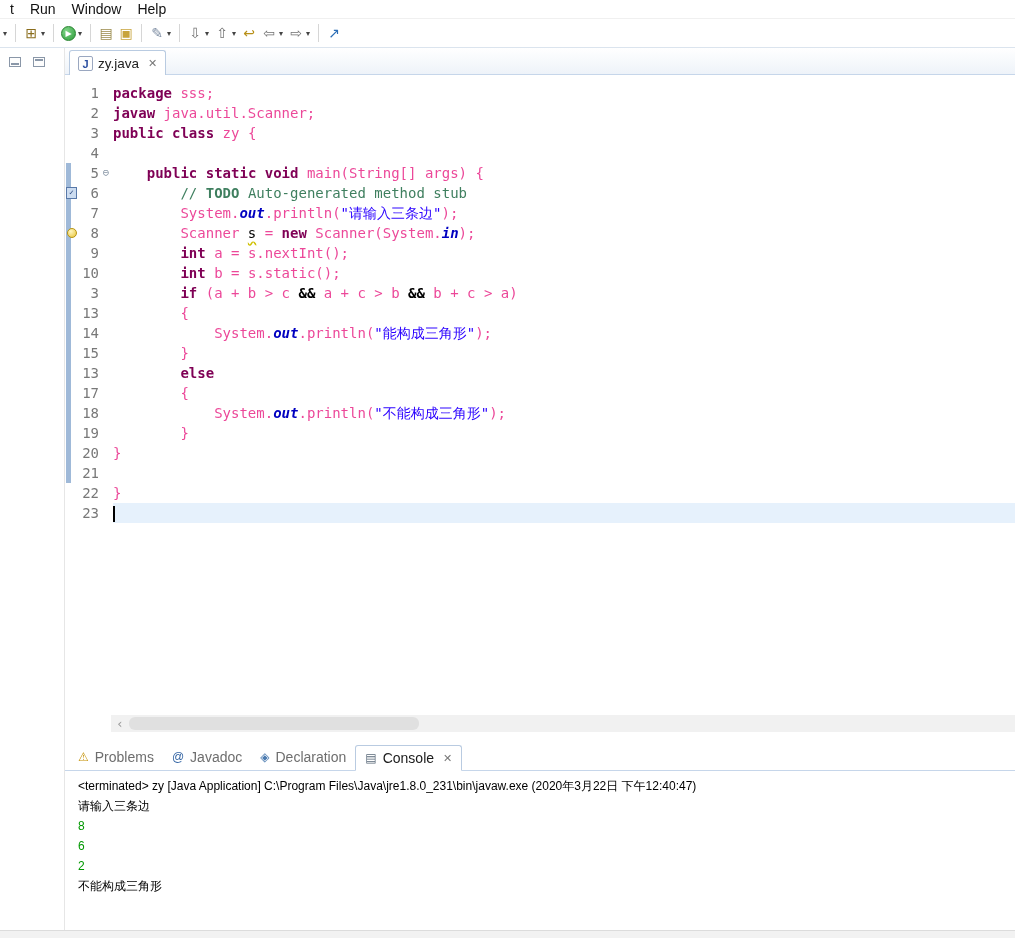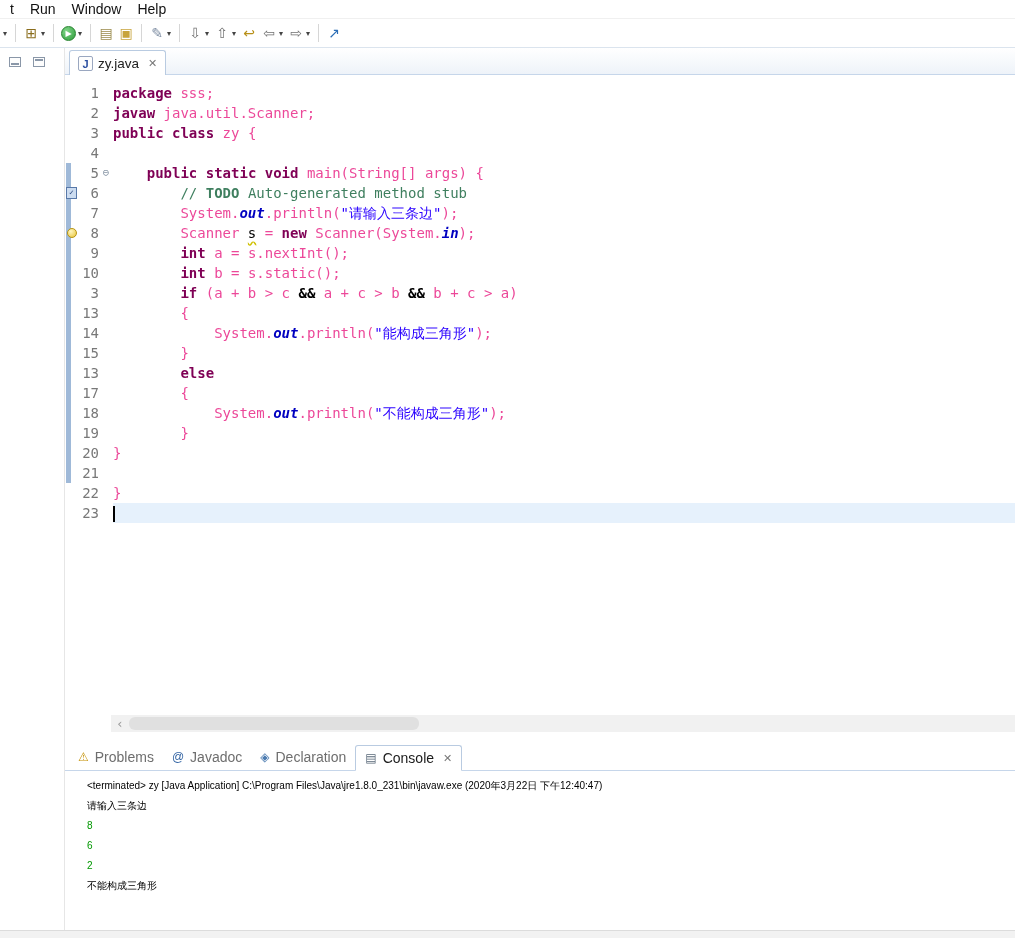--- a/index.html
+++ b/index.html
@@ -91,21 +91,21 @@
                 display:flex; align-items:flex-end; padding-left:4px; font-size:14px; }
   .btab { display:flex; align-items:center; gap:6px; height:26px; padding:0 9px;
           color:#6e6e6e; cursor:default; }
   .btab.active { background:#fff; border:1px solid #b9cbe1; border-bottom:1px solid #fff;
                  border-radius:3px 3px 0 0; color:#1a1a1a; margin-bottom:-1px; }
   .btab-icon { font-size:12px; }
   .btab-close { color:#777; font-size:11px; margin-left:3px; }
 
   
   .console { position:absolute; left:66px; top:771px; width:949px; height:159px;
-             background:#fff; padding:5px 0 0 21px; font-size:10px; }
+             background:#fff; padding:5px 0 0 12px; font-size:12px; }
   .cline { height:20px; line-height:20px; white-space:pre; color:#000; }
   .cline.in { color:#009800; }
 
   
   .statusstrip { position:absolute; left:0; top:930px; width:1015px; height:8px;
                  background:#f2f2f2; border-top:1px solid #dcdcdc; }
 </style>
 </head>
 <body>
 

